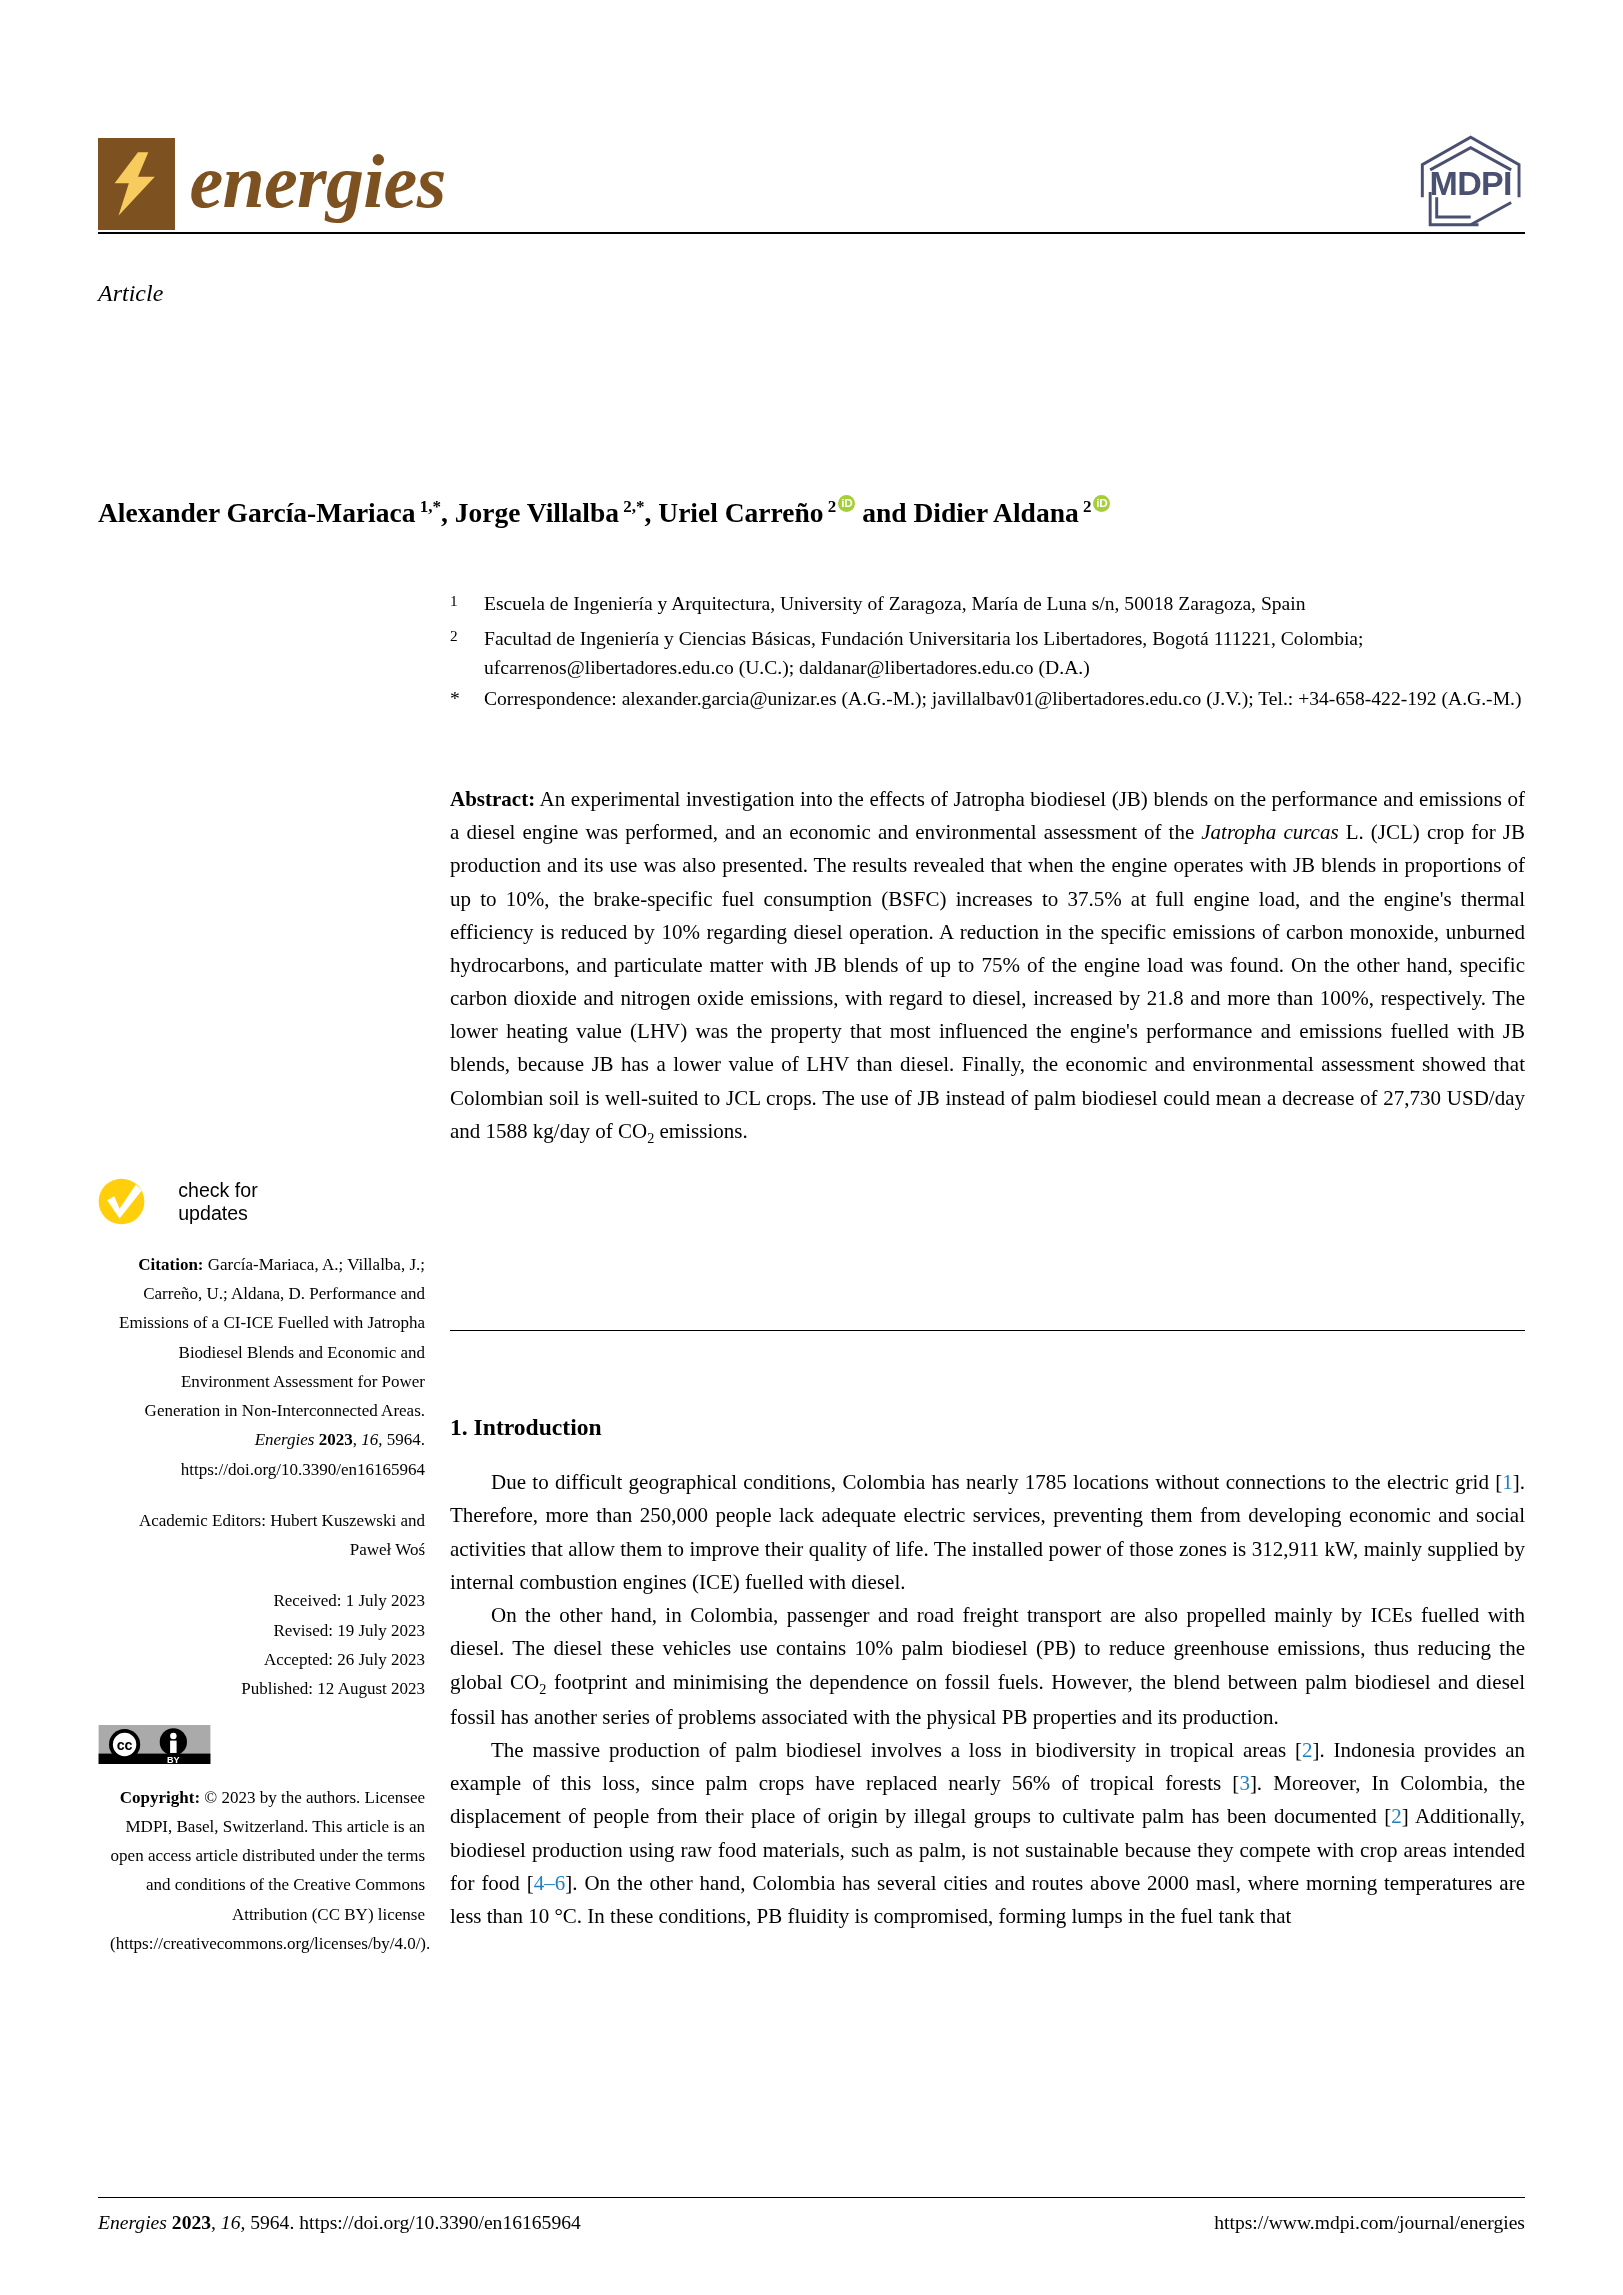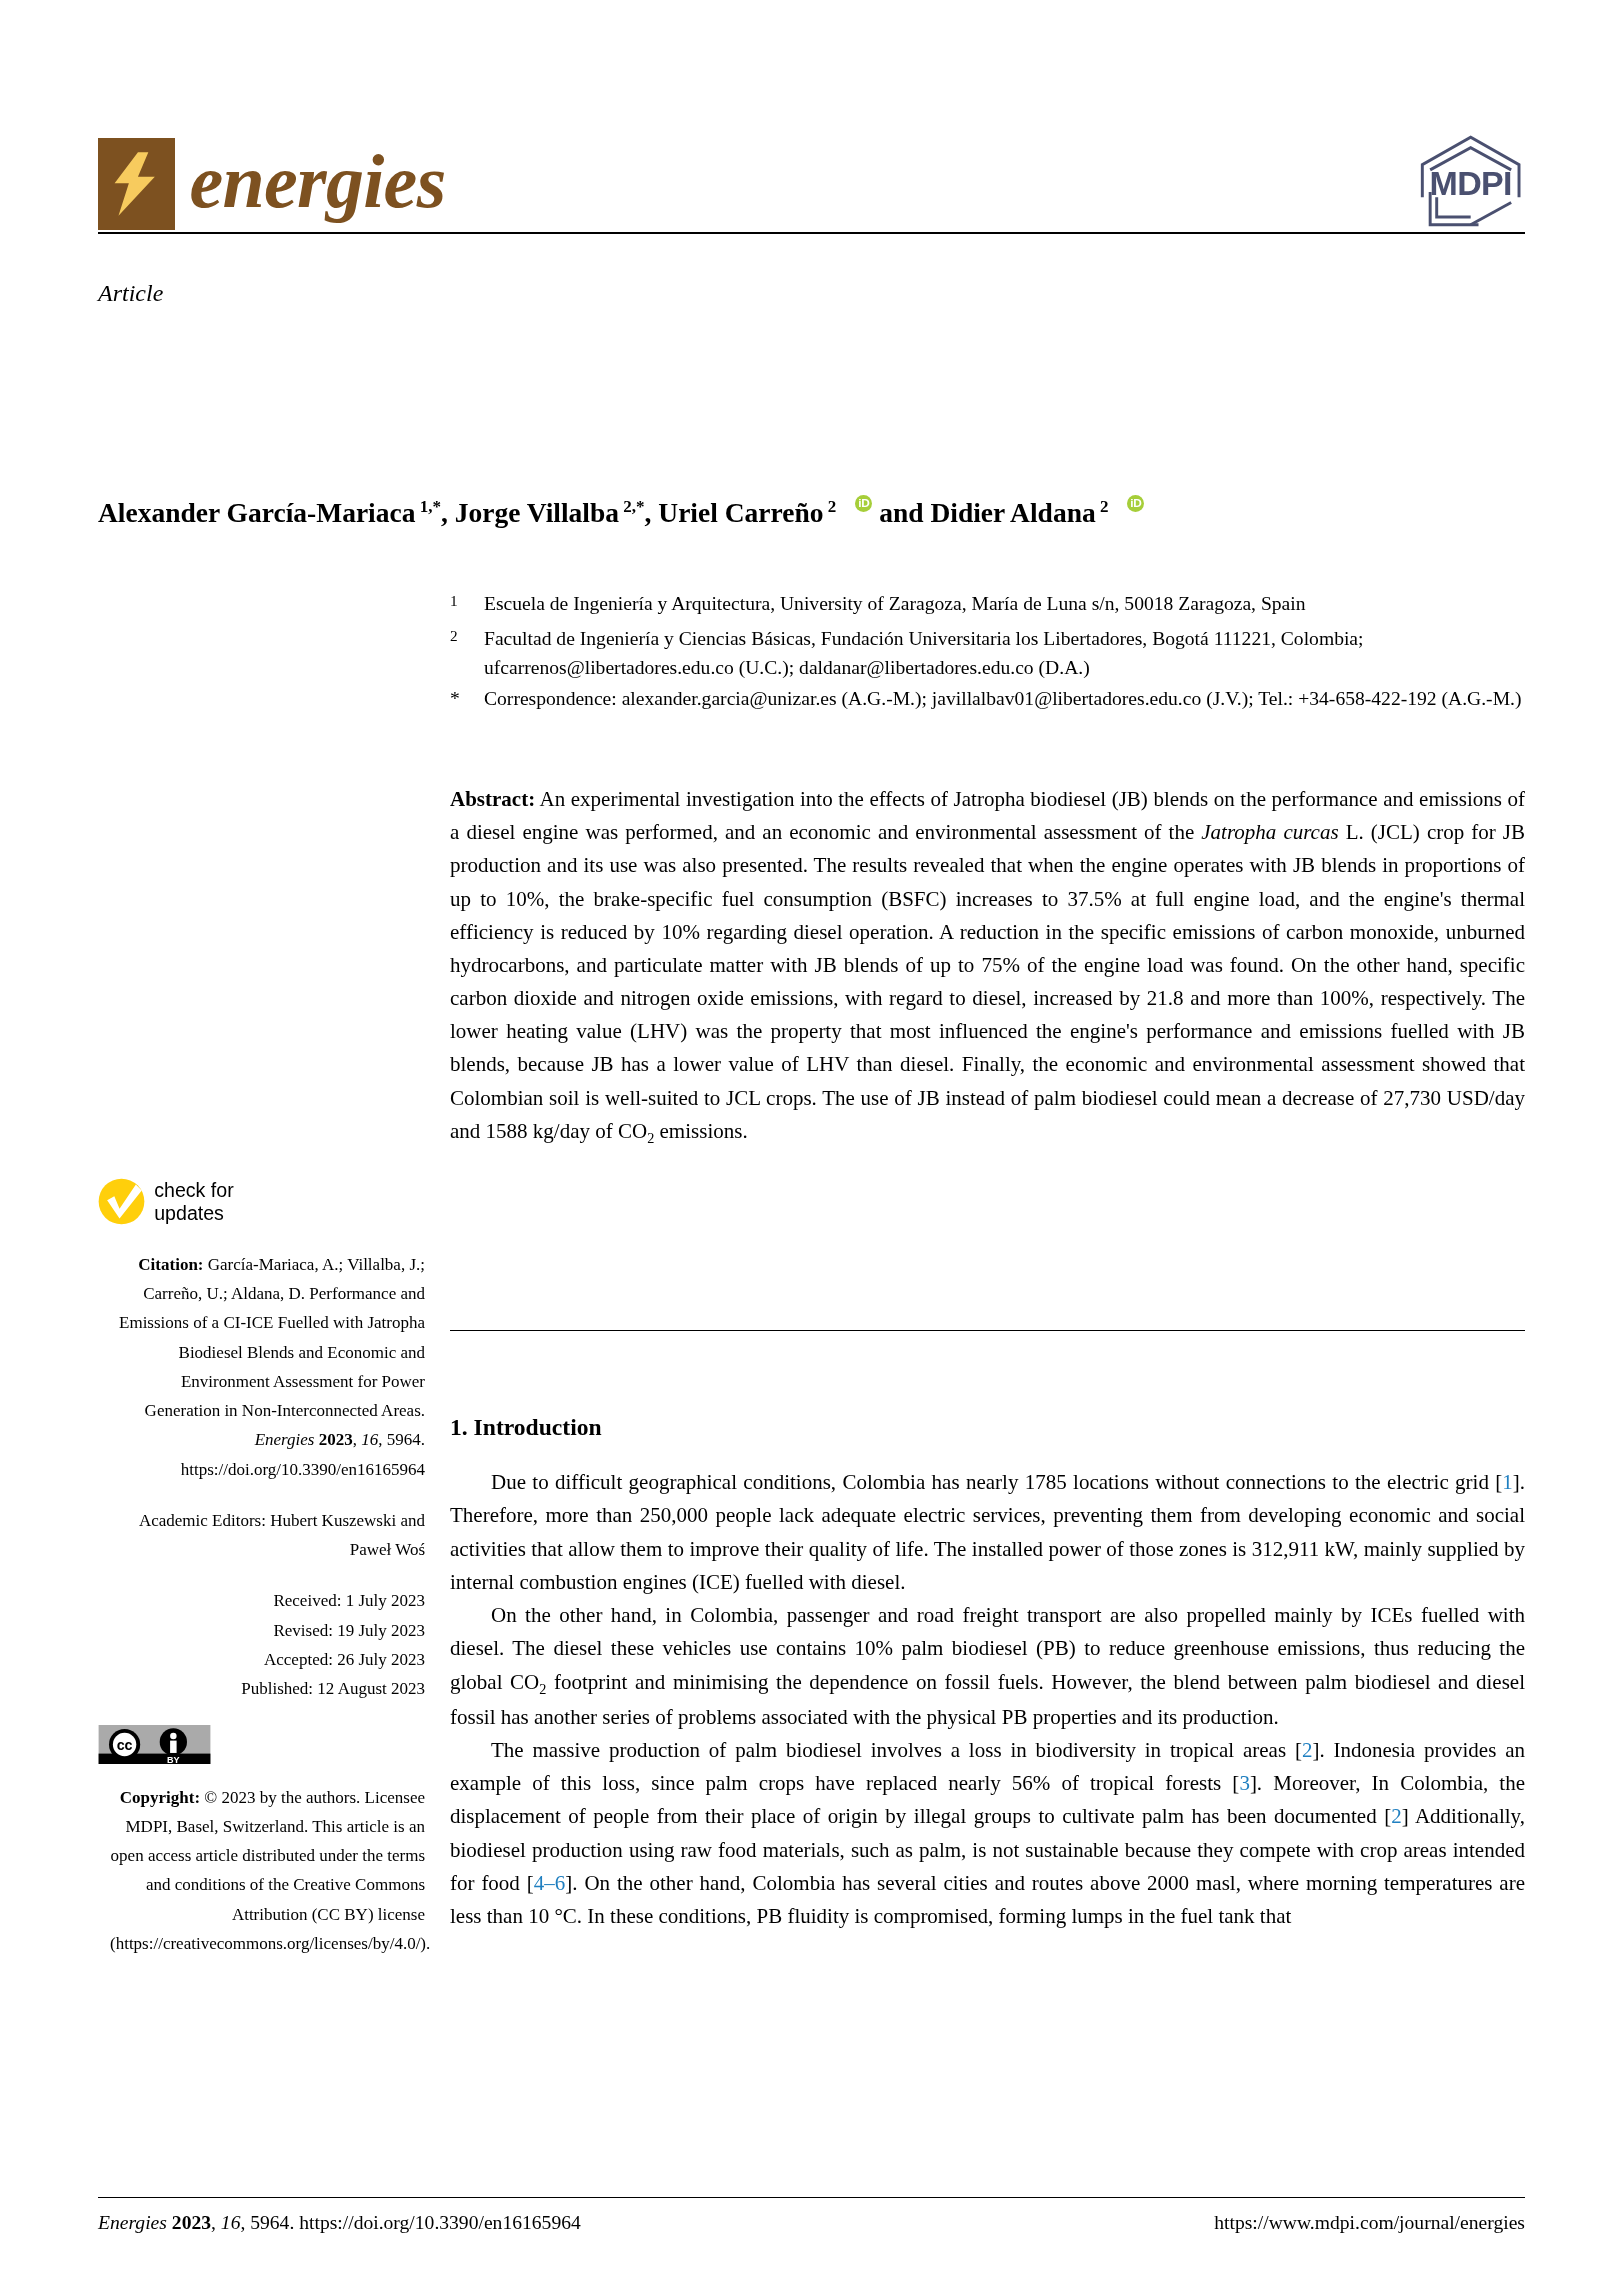--- a/index.html
+++ b/index.html
@@ -119,21 +119,21 @@
     background: #a6ce39;
     color: #ffffff;
     font-family: "Liberation Sans", sans-serif;
     font-size: 11.8px;
     font-weight: 700;
     line-height: 17px;
     text-align: center;
     vertical-align: super;
     position: relative;
     top: -5.2px;
-    margin-left: 19px;
+    margin-left: 2px;
     letter-spacing: -0.3px;
   }
 
   
   .affiliations {
     position: absolute;
     left: 450px;
     top: 589px;
     width: 1073px;
     font-size: 19.6px;
@@ -216,20 +216,21 @@
     left: 98px;
     top: 1178px;
     width: 327px;
     font-size: 17px;
     line-height: 1.72;
   }
   .check-updates {
     display: flex;
     align-items: center;
     margin-bottom: 25px;
+    gap: 24px;
   }
   .cu-badge {
     width: 47px;
     height: 47px;
     flex: none;
   }
   .cu-text {
     margin-left: 9.2px;
     font-family: "Liberation Sans", "DejaVu Sans", sans-serif;
     font-size: 19.6px;

